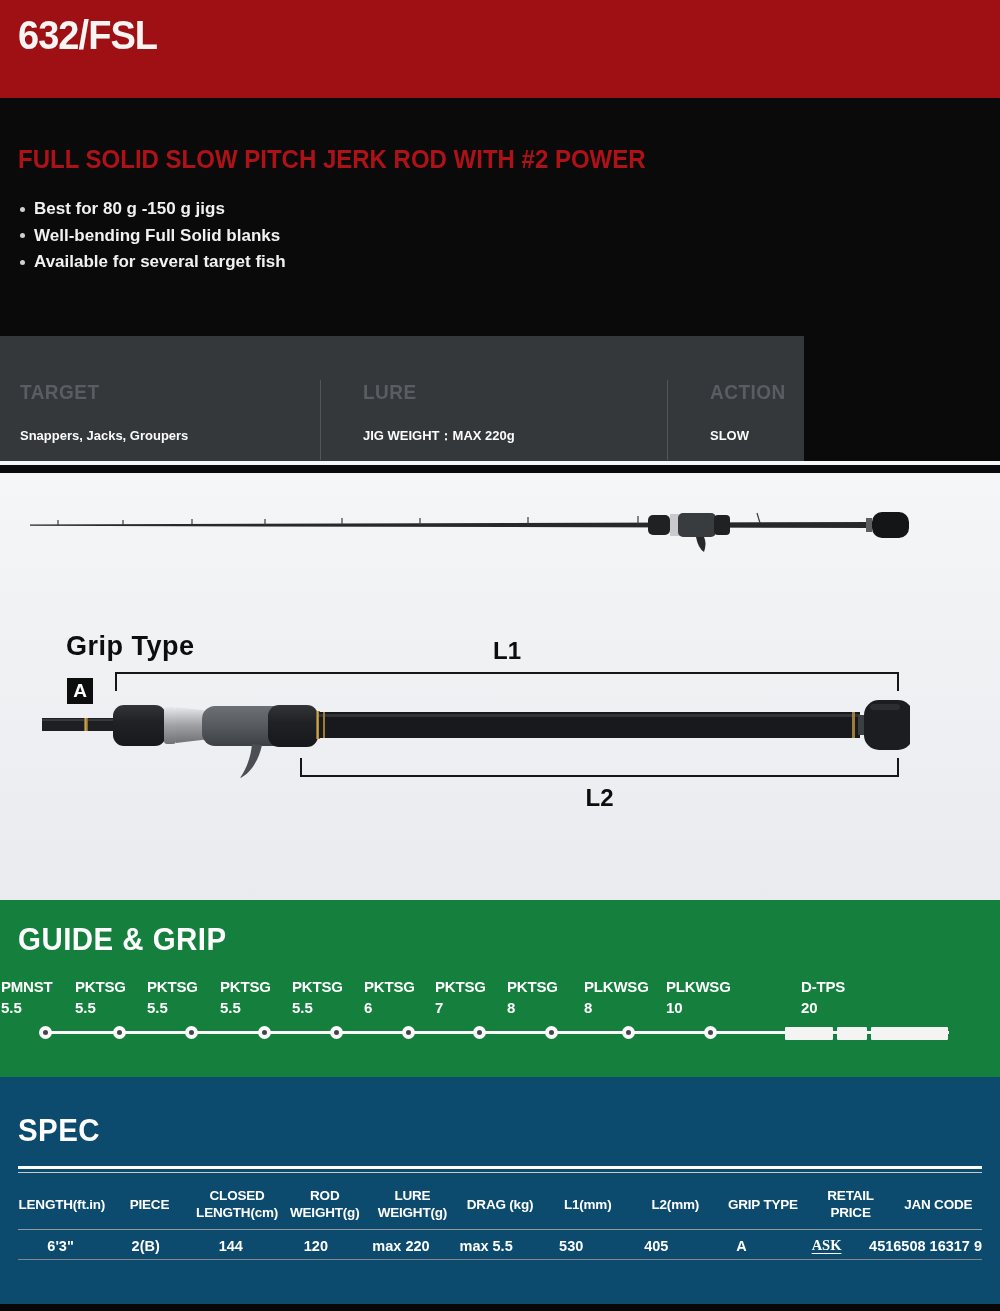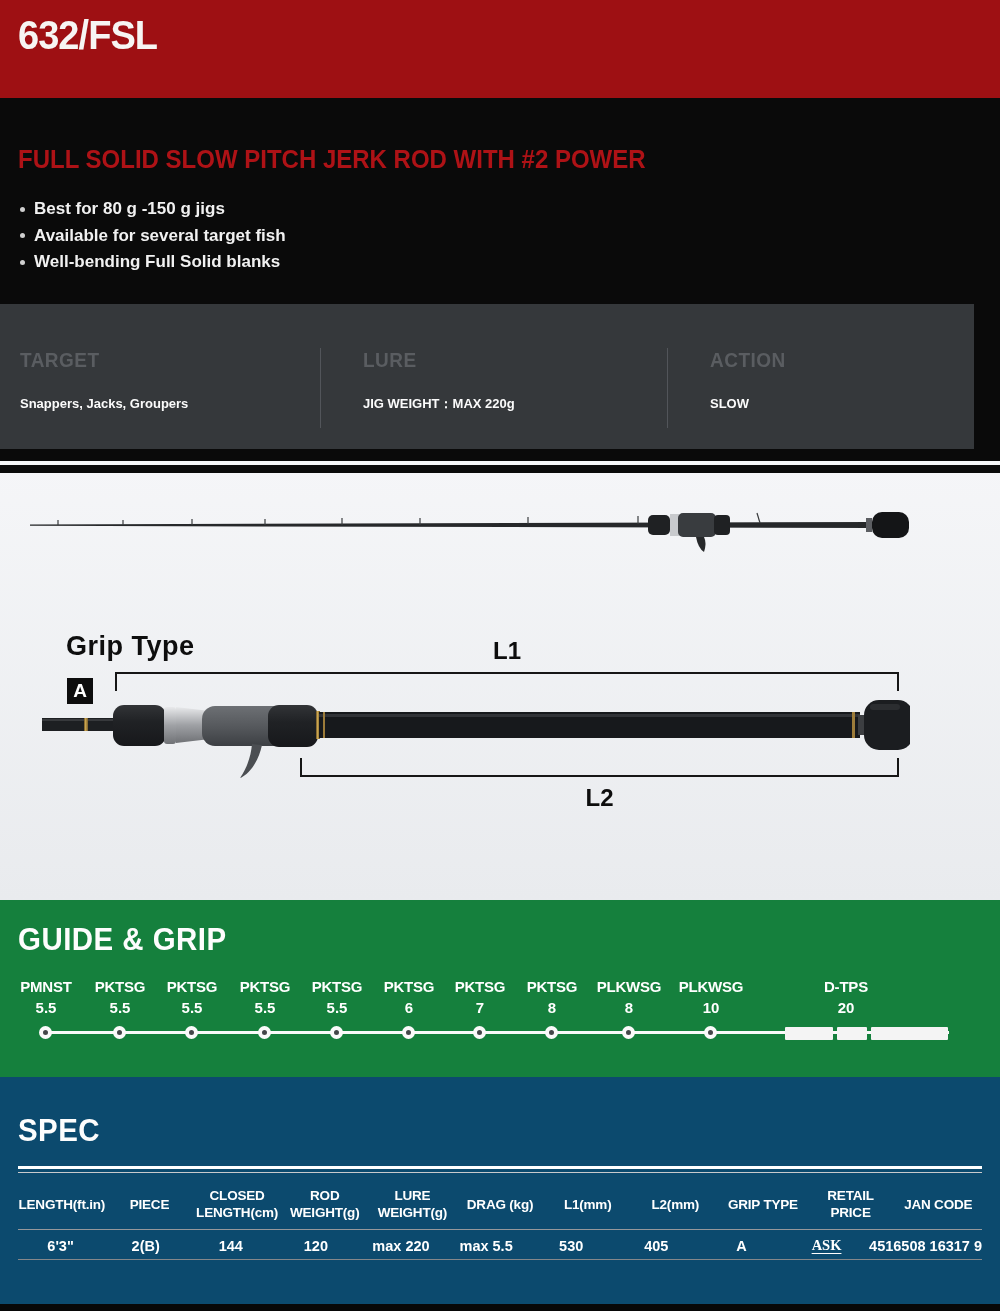--- a/index.html
+++ b/index.html
@@ -13,21 +13,21 @@
 
   
   .band-intro { position:absolute; left:0; top:98px; width:1000px; height:219px; background:#0a0a0a; }
   .sub-title { position:absolute; left:18px; top:49px; color:#ae1216; font-size:25px; line-height:25px;
                font-weight:800; transform:scaleX(.96); transform-origin:left; letter-spacing:0; }
   .bullets { position:absolute; left:20px; top:98px; list-style:none; }
   .bullets li { color:#f1f1f1; font-size:17px; line-height:26.5px; font-weight:600; display:flex; align-items:center; }
   .bullet-dot { display:inline-block; width:5px; height:5px; border-radius:50%; background:#cfcfcf; margin-right:9px; flex:0 0 auto; }
 
   
-  .band-feat { position:absolute; left:0; top:304px; width:974px; height:145px; background:#35383b;padding-left:28px; }
+  .band-feat { position:absolute; left:0; top:336px; width:804px; height:145px; background:#35383b;padding-left:28px; }
   .feat-col { position:absolute; top:0; height:100%; }
   .feat-head { position:absolute; top:46px; color:#5a5d61; font-size:20px; line-height:21px; font-weight:800;
                letter-spacing:.5px; transform:scaleX(.95); transform-origin:left; }
   .feat-val { position:absolute; top:92px; color:#fbfbfb; font-size:13px; line-height:16px; font-weight:600; white-space:nowrap; }
   .feat-div { position:absolute; top:44px; width:1px; height:80px; background:#52555a; }
 
   
   .band-photo { position:absolute; left:0; top:461px; width:1000px; height:439px;
                 background:linear-gradient(#f5f6f8, #e9ebee); }
   .seam { position:absolute; left:0; top:4px; width:1000px; height:8px; background:#0a0a0a; }
@@ -42,21 +42,21 @@
   .lbl-l1 { position:absolute; left:115px; top:176px; width:784px; text-align:center;
             color:#0d0d0d; font-size:24px; font-weight:700; }
   .lbl-l2 { position:absolute; left:300px; top:323px; width:599px; text-align:center;
             color:#0d0d0d; font-size:24px; font-weight:700; }
   .grip-diagram { position:absolute; left:40px; top:233px; }
 
   
   .band-guide { position:absolute; left:0; top:900px; width:1000px; height:177px; background:#15803d; }
   .guide-title { position:absolute; left:18px; top:22px; color:#fdfdfd; font-size:31px; line-height:36px;
                  font-weight:800; letter-spacing:.5px; transform:scaleX(.95); transform-origin:left; }
-  .guide-item { position:absolute; top:76px; width:90px; text-align:center; color:#fff; }
+  .guide-item { position:absolute; top:76px; width:90px; color:#fff; }
   .guide-name { font-size:15px; line-height:21px; font-weight:800; letter-spacing:-.2px; }
   .guide-size { font-size:15px; line-height:21px; font-weight:700; }
   .guide-line { position:absolute; left:44px; top:131px; width:905px; height:3px; background:#fafafa; }
   .guide-circle { position:absolute; top:126px; width:13px; height:13px; border:4px solid #fafafa;
                   border-radius:50%; background:#434649; }
   .guide-seg { position:absolute; top:127px; height:13px; background:#f4f4f4; border-radius:1px; }
 
   
   .band-spec { position:absolute; left:0; top:1077px; width:1000px; height:227px; background:#0c4a6e; }
   .spec-title { position:absolute; left:18px; top:36px; color:#fdfdfd; font-size:31px; line-height:36px;
@@ -86,25 +86,25 @@
 
   <div class="band-intro">
     <div class="sub-title">FULL SOLID SLOW PITCH JERK ROD WITH #2 POWER</div>
     <ul class="bullets">
       <li>
           <span class="bullet-dot"></span>
           <span>Best for 80 g -150 g  jigs</span>
         </li>
       <li>
           <span class="bullet-dot"></span>
-          <span>Available for several target fish</span>
+          <span>Well-bending Full Solid blanks</span>
         </li>
       <li>
           <span class="bullet-dot"></span>
-          <span>Well-bending Full Solid blanks</span>
+          <span>Available for several target fish</span>
         </li>
     </ul>
   </div>
 
   <div class="band-feat">
     <div class="feat-col" style="left:20px;">
       <div class="feat-head">TARGET</div>
       <div class="feat-val">Snappers, Jacks, Groupers</div>
     </div>
     <div class="feat-div" style="left:320px;"></div>

